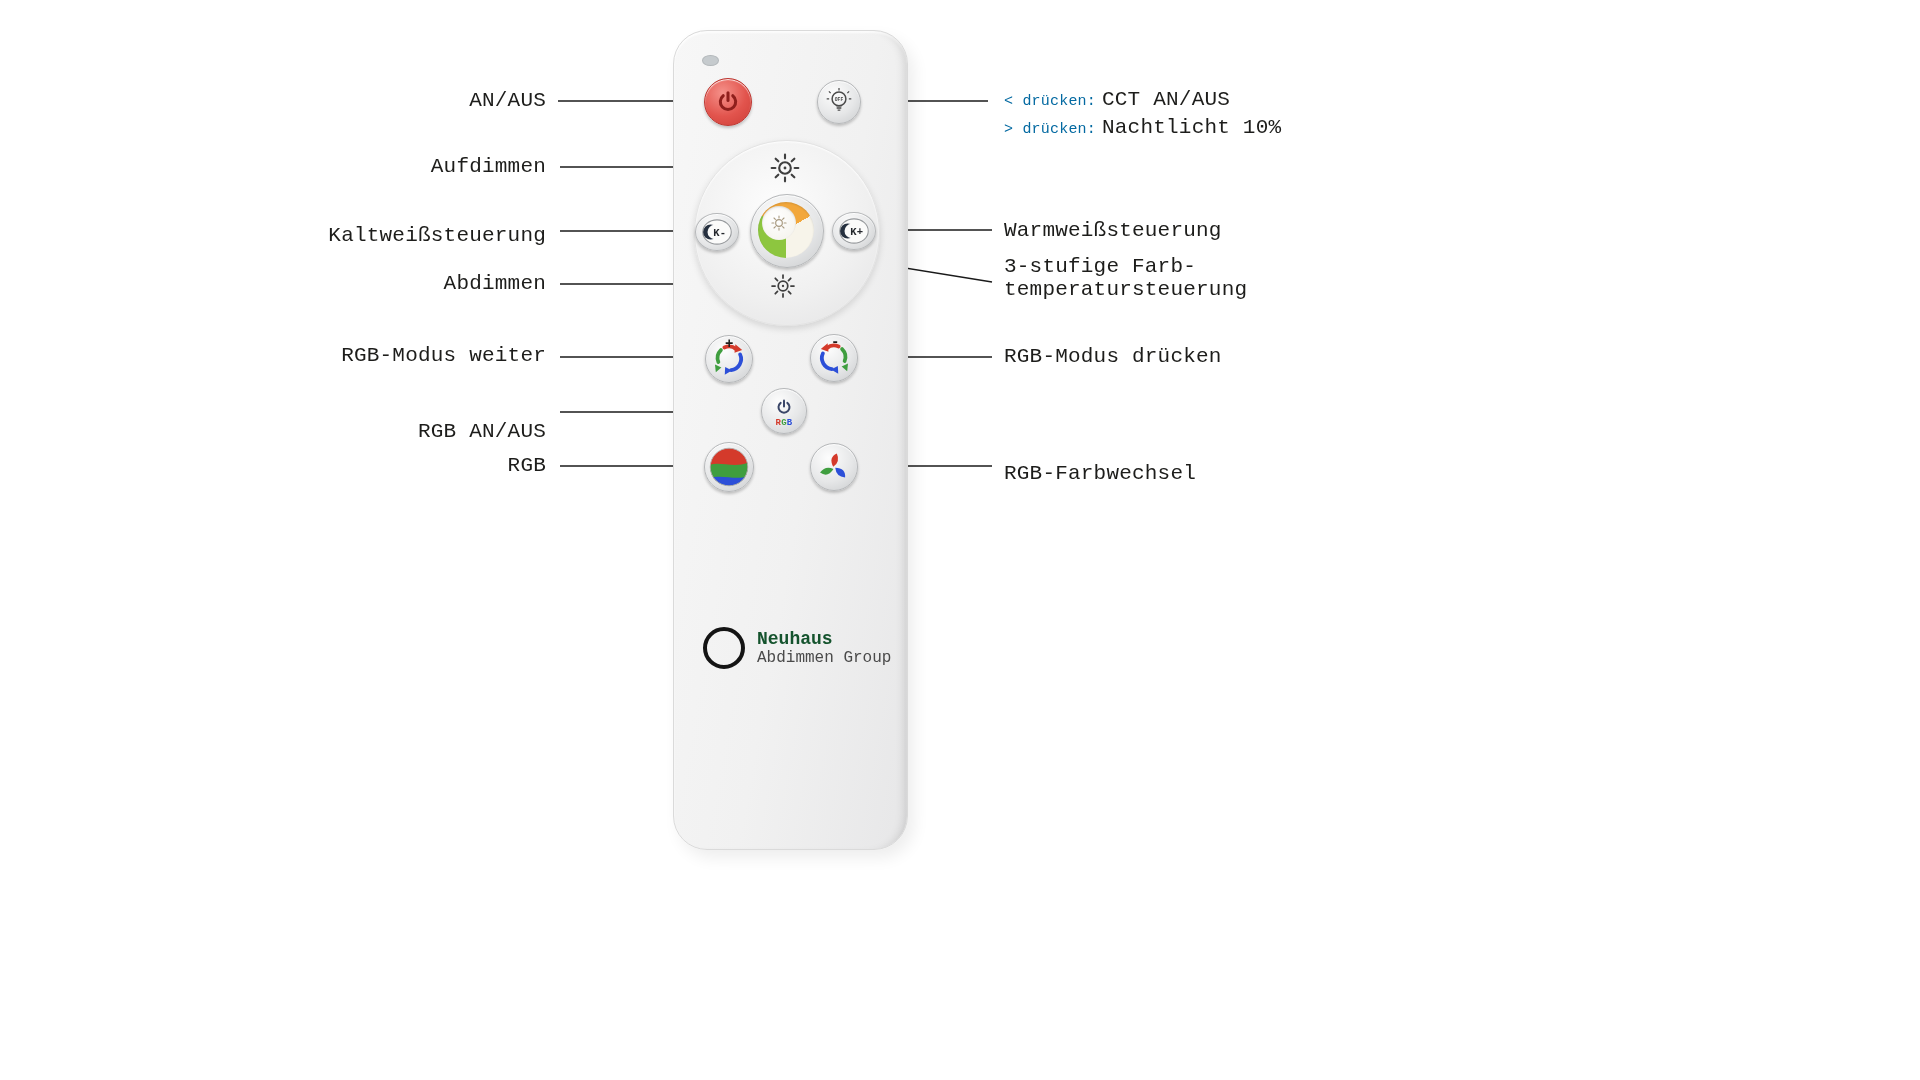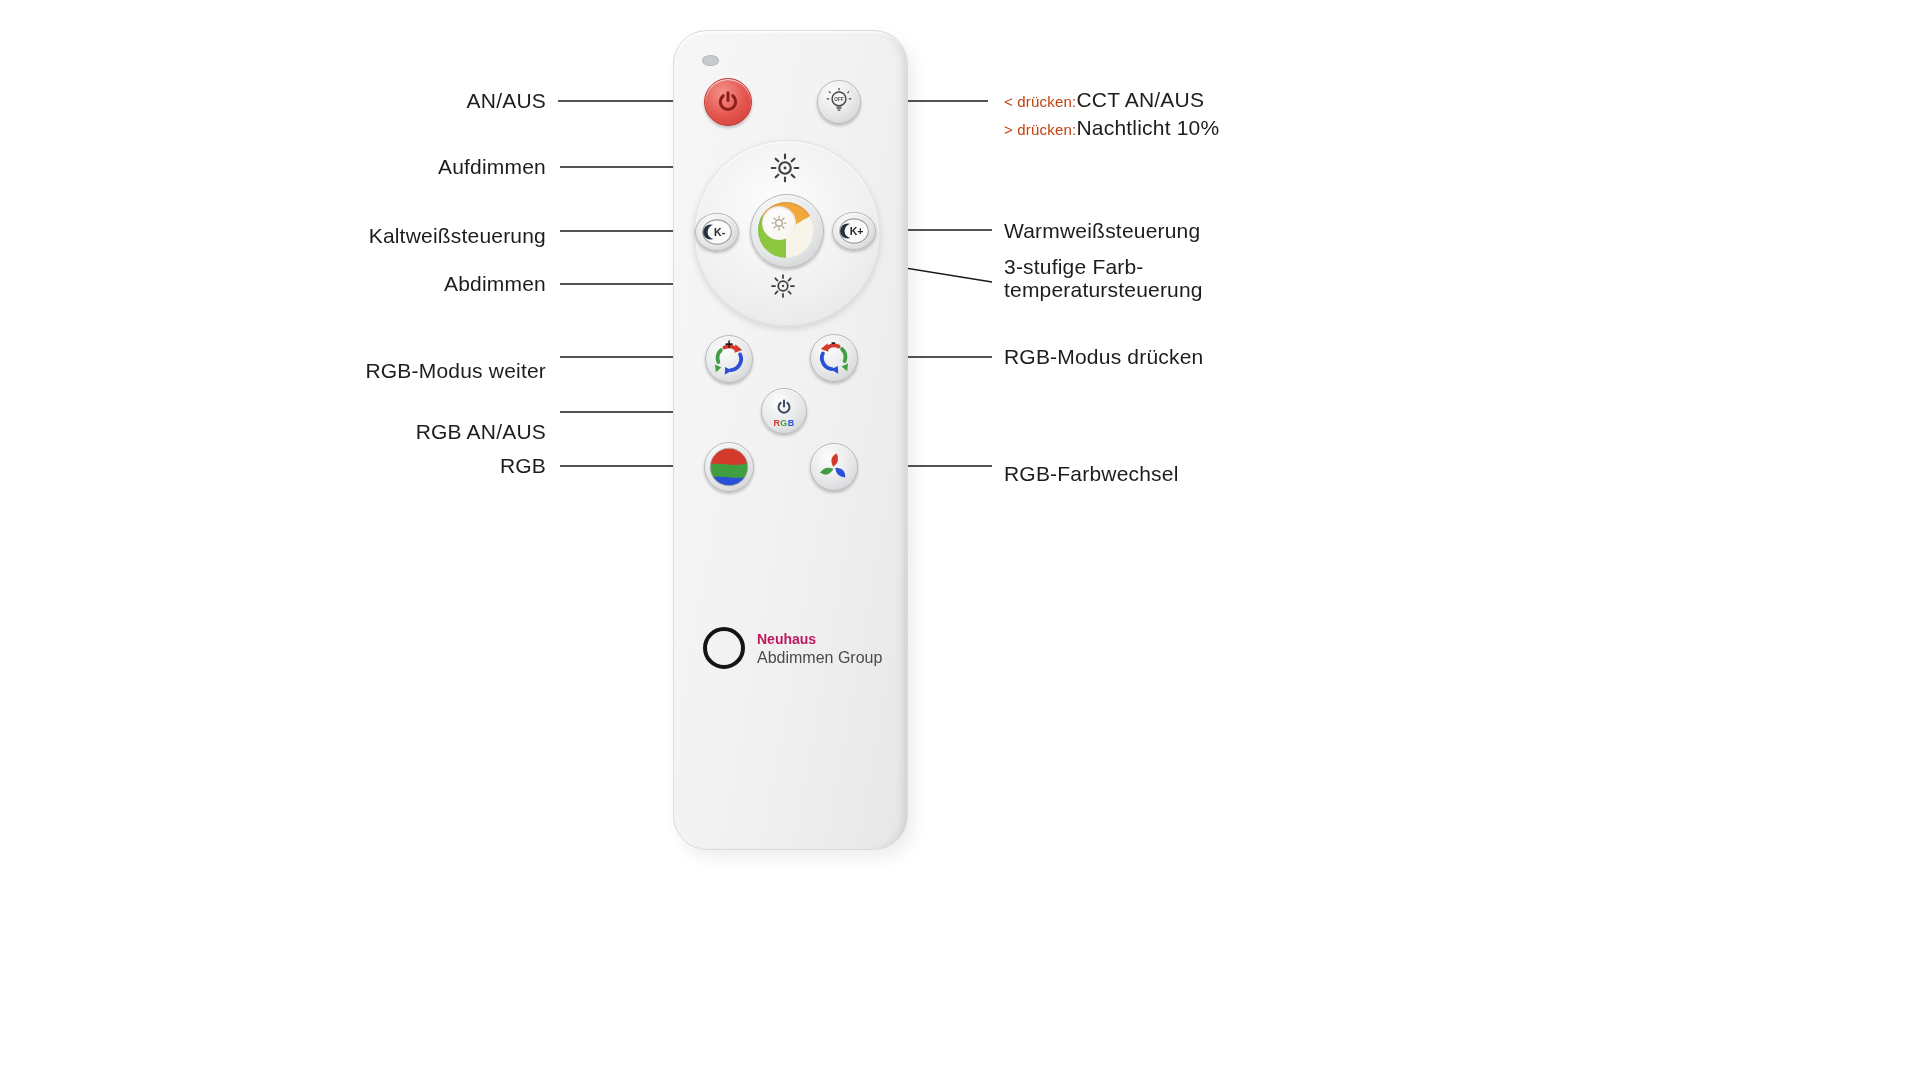--- a/index.html
+++ b/index.html
@@ -1,28 +1,28 @@
 <!DOCTYPE html>
 <html><head>
 <meta charset="utf-8">
 <style>
   html,body { margin:0; padding:0; background:#ffffff; }
   .canvas {
     position:relative; width:1920px; height:870px; overflow:hidden;
     background:#ffffff;
-    font-family:Liberation Sans, sans-serif;
+    font-family:Liberation Mono, monospace;
   }
   .lines { position:absolute; left:0; top:0; }
   .label {
     position:absolute; font-size:21px; color:#1d1d1b; line-height:24px;
     white-space:nowrap; letter-spacing:0.2px;
   }
   .left-col  { right:1374px; text-align:right; }
   .right-col { left:1004px; text-align:left; }
-  .prefix { font-size:15px; color:#c2410c; }
+  .prefix { font-size:15px; color:#0369a1; margin-right:6px; }
 
   .remote {
     position:absolute; left:673px; top:30px; width:233px; height:818px;
     border-radius:34px;
     background:linear-gradient(100deg,#f7f7f7 0%,#f1f1f1 55%,#e7e7e8 100%);
     border:1px solid #dadada;
     box-shadow:6px 8px 16px rgba(0,0,0,0.07), inset -9px 0 12px -9px rgba(0,0,0,0.20), inset 0 2px 2px rgba(255,255,255,0.9);
   }
   .led {
     position:absolute; left:702px; top:55px; width:15px; height:9px;
@@ -59,21 +59,21 @@
   }
   .rgb-letters { font-size:9px; font-weight:bold; line-height:9px; margin-top:1px; letter-spacing:0.3px; }
   .sign {
     position:absolute; font-size:14px; font-weight:bold; color:#1d1d1b; line-height:14px;
   }
   .brand-circle {
     position:absolute; left:703px; top:627px; width:42px; height:42px;
     border:4.5px solid #141414; border-radius:50%; box-sizing:border-box;
   }
   .brand-name {
-    position:absolute; left:757px; top:630px; font-size:14px; font-weight:bold; color:#be185d; line-height:19px;
+    position:absolute; left:757px; top:630px; font-size:18px; font-weight:bold; color:#14532d; line-height:19px;
   }
   .brand-sub {
     position:absolute; left:757px; top:649px; font-size:16px; color:#4a4a4a; line-height:18px;
   }
   .bottom-bar {
     position:absolute; left:690px; top:1075px; width:113px; height:5px; background:#202020;
   }
 </style>
 </head>
 <body>
@@ -94,21 +94,21 @@
       <line x1="806" y1="252" x2="992" y2="282"></line>
       <line x1="857" y1="357" x2="992" y2="357"></line>
       <line x1="858" y1="466" x2="992" y2="466"></line>
     </g>
   </svg>
 
   <div class="label left-col" style="top:89px">AN/AUS</div>
   <div class="label left-col" style="top:155px">Aufdimmen</div>
   <div class="label left-col" style="top:224px">Kaltweißsteuerung</div>
   <div class="label left-col" style="top:272px">Abdimmen</div>
-  <div class="label left-col" style="top:359px">RGB-Modus weiter</div>
+  <div class="label left-col" style="top:344px">RGB-Modus weiter</div>
   <div class="label left-col" style="top:420px">RGB AN/AUS</div>
   <div class="label left-col" style="top:454px">RGB</div>
 
   <div class="label right-col" style="top:88px">
     <span class="prefix">&lt; drücken:</span><span>CCT AN/AUS</span>
   </div>
   <div class="label right-col" style="top:116px">
     <span class="prefix">&gt; drücken:</span><span>Nachtlicht 10%</span>
   </div>
   <div class="label right-col" style="top:219px">Warmweißsteuerung</div>

